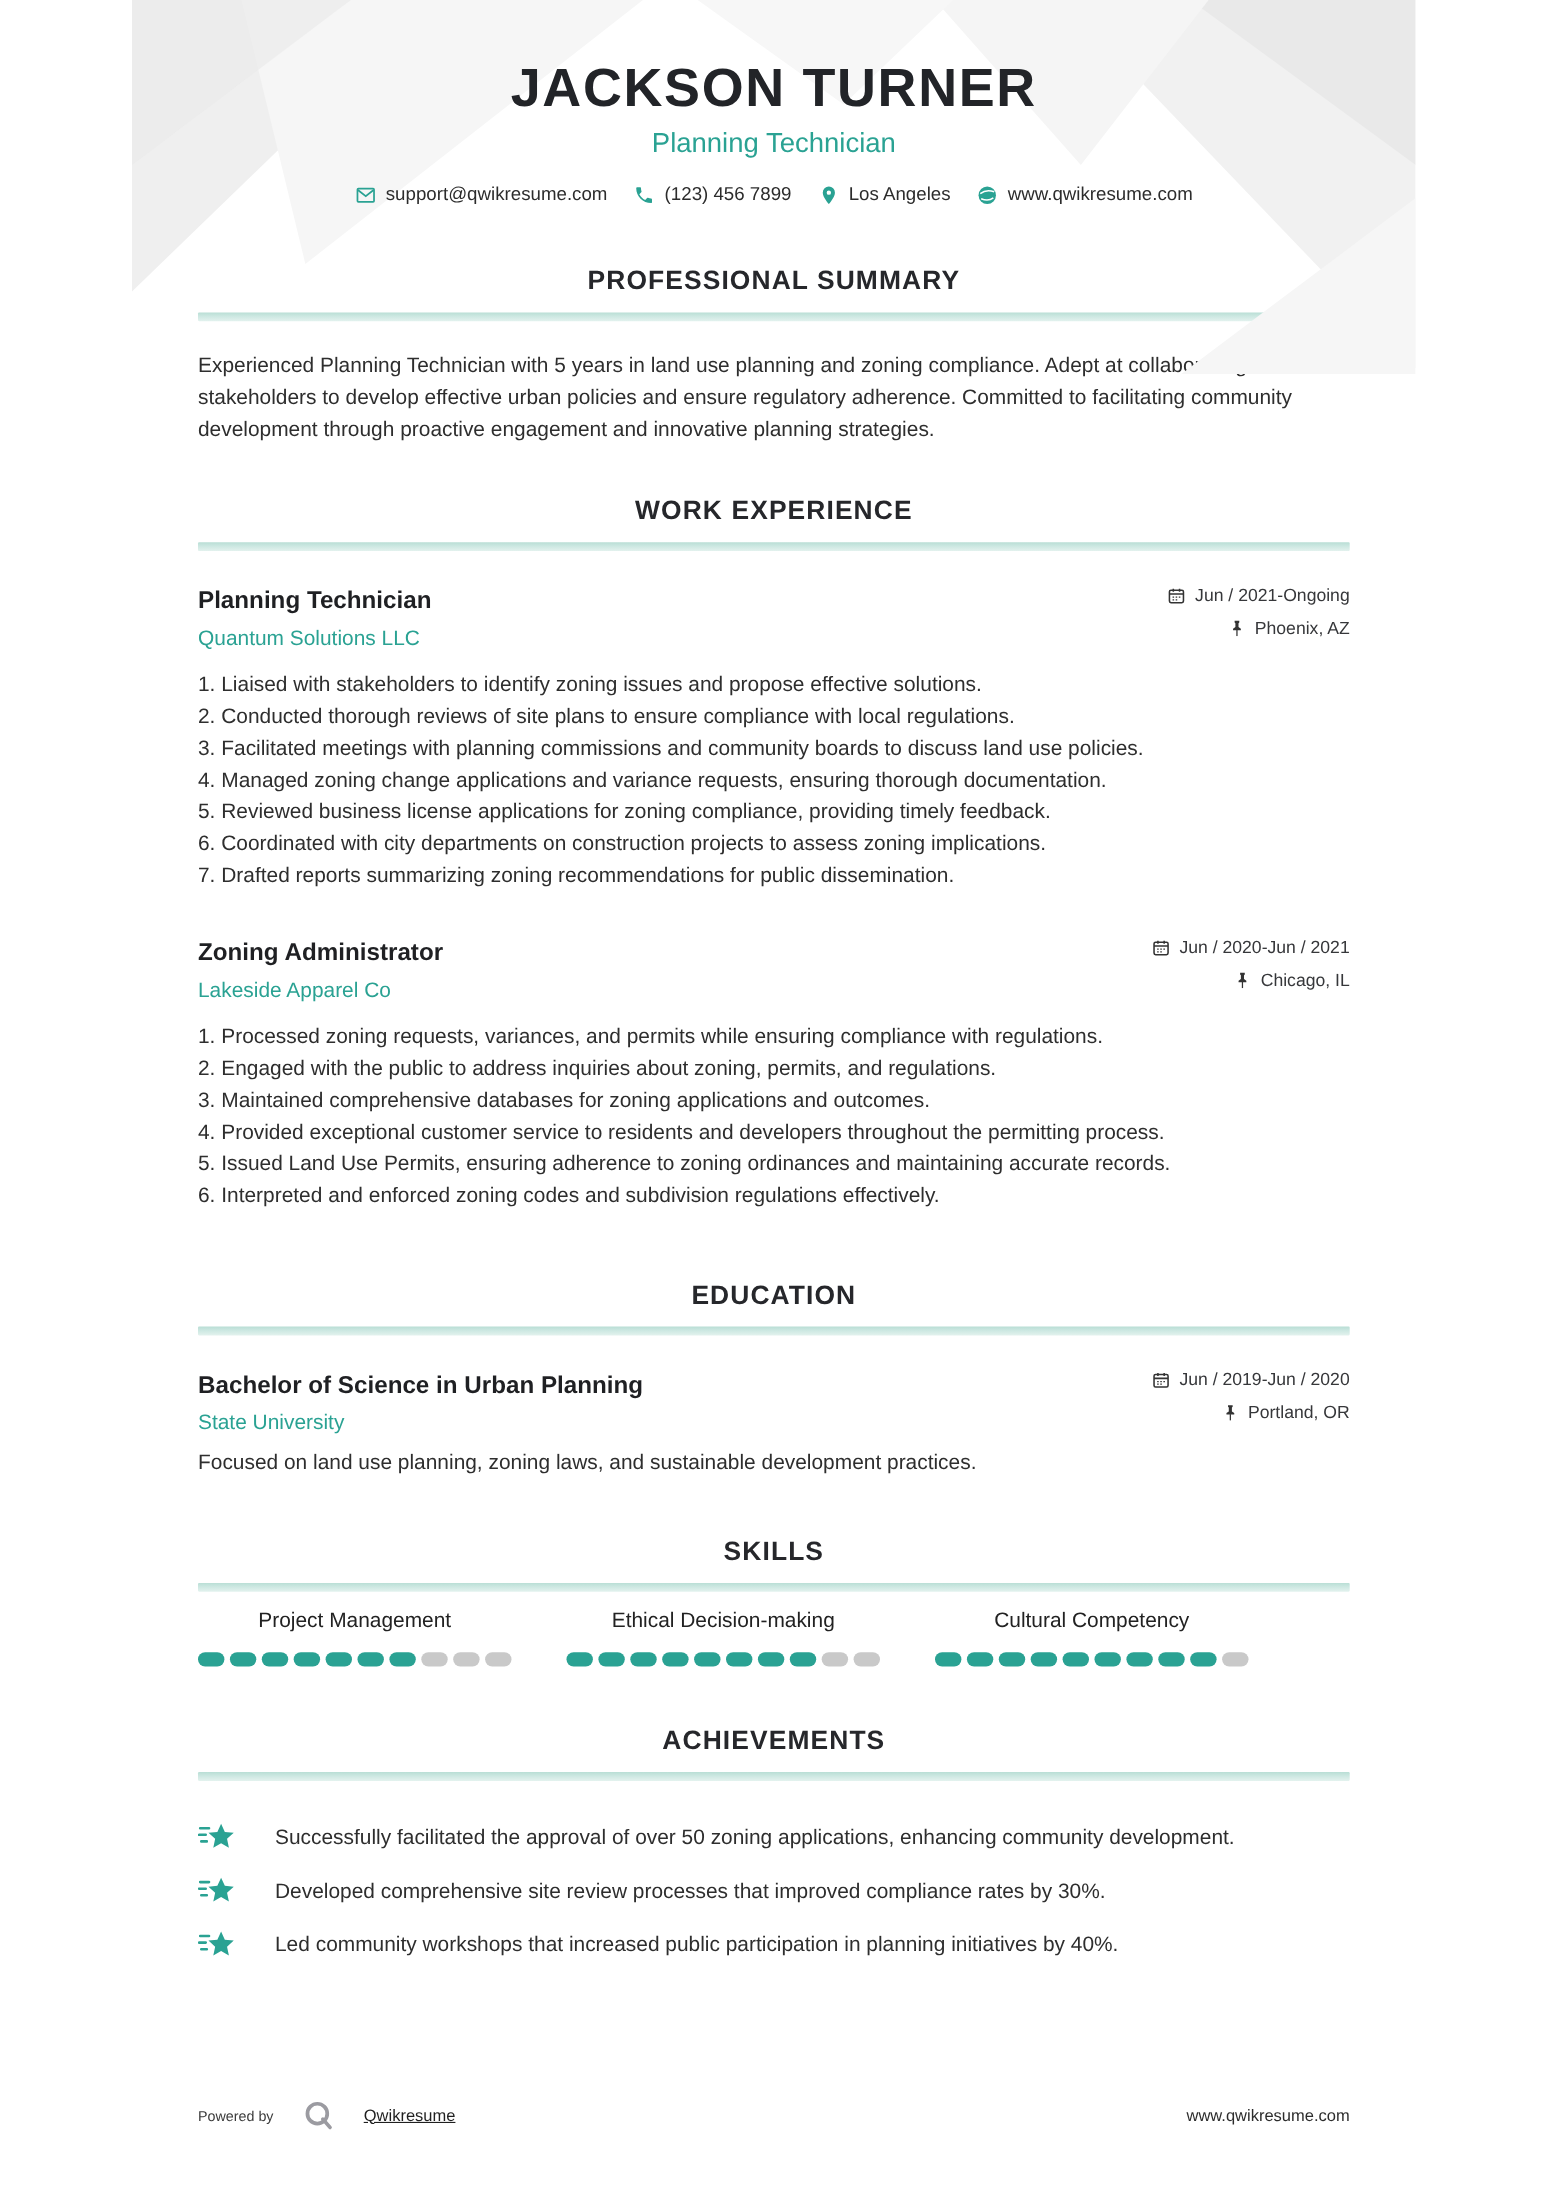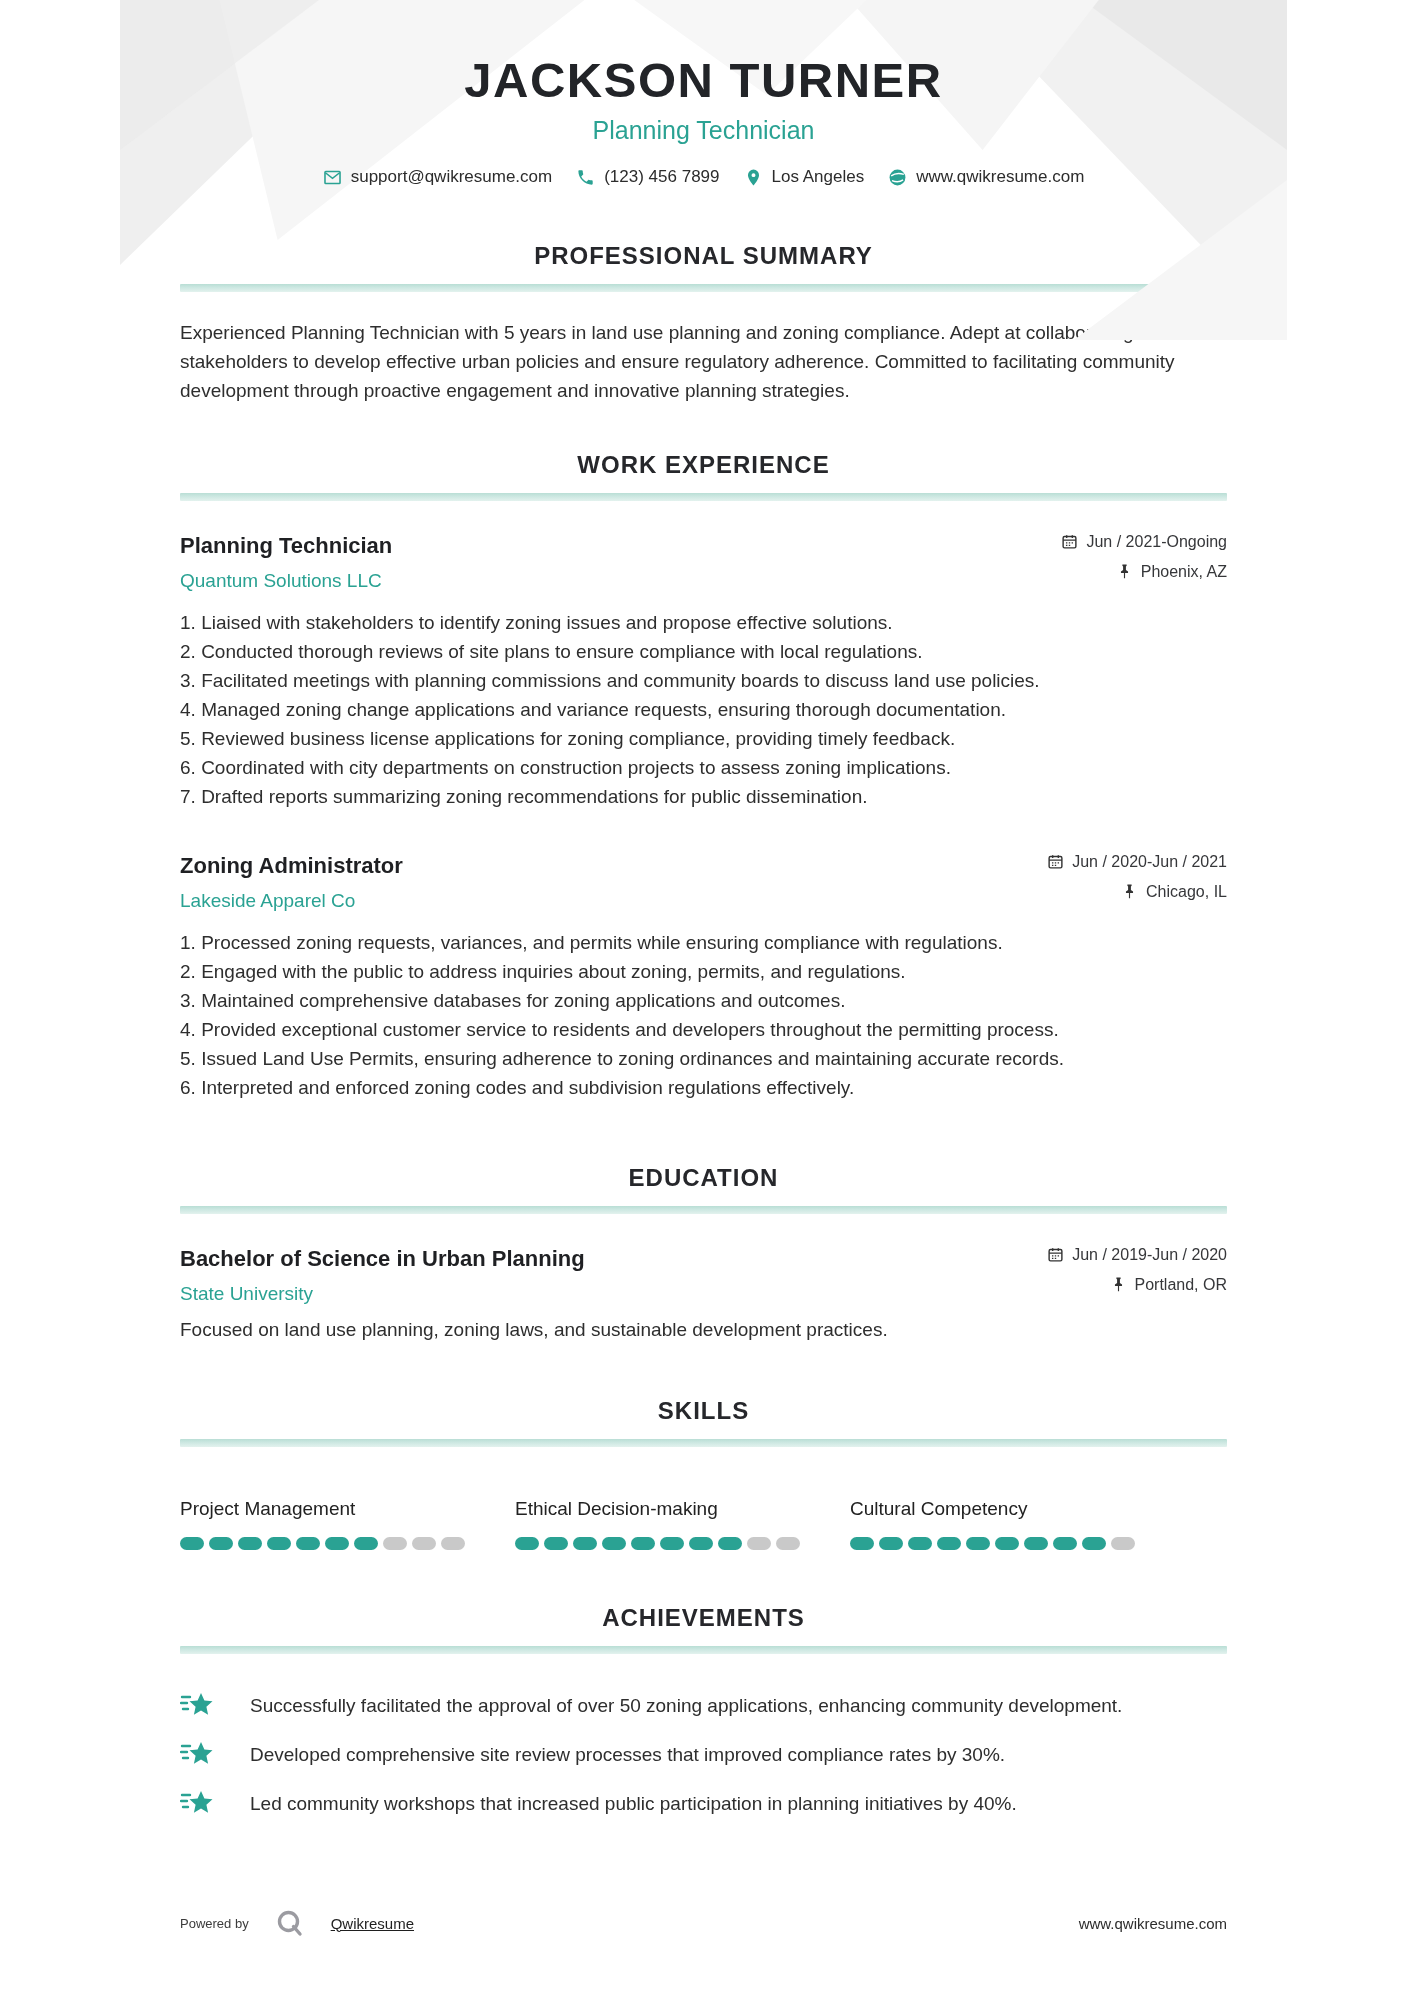--- a/index.html
+++ b/index.html
@@ -42,21 +42,21 @@
   .entry-company{margin-top:11px;font-size:19px;color:var(--accent);}
   .entry-meta{text-align:right;font-size:16px;color:#36373a;white-space:nowrap;}
   .meta-line{display:flex;justify-content:flex-end;align-items:center;gap:8px;line-height:16px;}
   .meta-line + .meta-line{margin-top:13px;}
   .micon{width:17px;height:17px;display:inline-block;flex:none;}
   .bullets{margin-top:16px;list-style:decimal inside;font-size:19px;line-height:29px;color:var(--body);}
   .bullets li{padding-left:0;}
   .edu-note{margin-top:14px;font-size:19px;color:var(--body);}
 
   
-  .skills-grid{margin-top:51px;display:grid;grid-template-columns:repeat(4,1fr);column-gap:50px;}
+  .skills-grid{margin-top:16px;display:grid;grid-template-columns:repeat(4,1fr);column-gap:50px;text-align:center;}
   .skill-name{font-size:19px;color:#222;}
   .skill-bar{margin-top:17px;display:flex;gap:5px;}
   .seg{width:24px;height:13px;border-radius:6.5px;display:inline-block;}
   .seg.on{background:var(--accent);}
   .seg.off{background:var(--seg-off);}
 
   
   .ach-list{margin-top:34px;}
   .ach-item{display:flex;align-items:center;gap:36px;margin-bottom:13px;min-height:36px;}
   .ach-icon{width:34px;height:32px;flex:none;}

